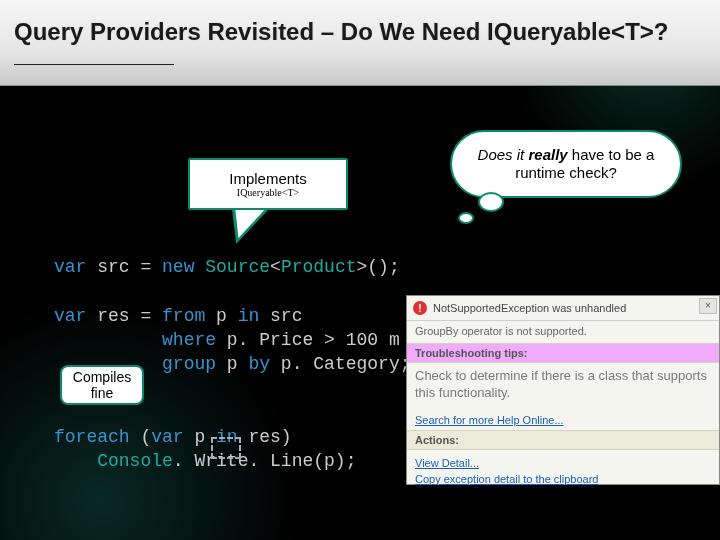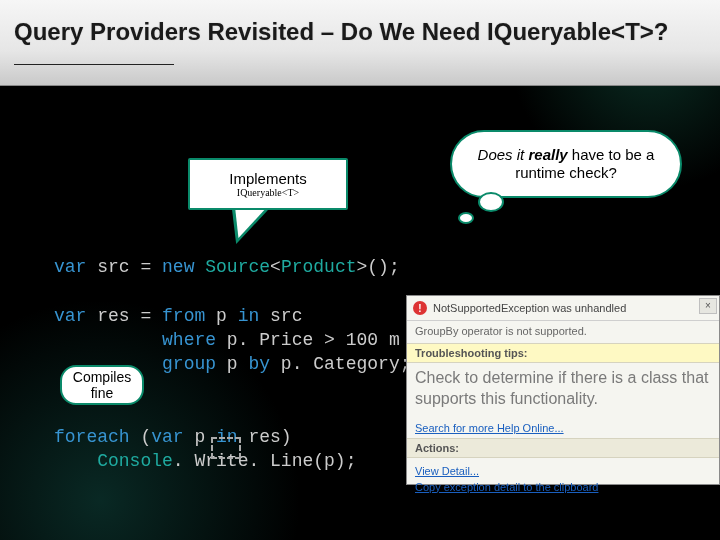--- a/index.html
+++ b/index.html
@@ -71,21 +71,21 @@
   .code {
     position:absolute; left:54px; top:255px;
     font-family: Consolas, "Courier New", monospace;
     font-size:18px; line-height:1.35; white-space:pre;
     color:#ccc;
   }
   .kw { color:#3794d1; }
   .type { color:#1faaa0; }
   .box-compiles {
     position:absolute; left:60px; top:365px;
-    width:84px; height:40px; background:#fff; border:2px solid #0a8a6a; border-radius:16px;
+    width:84px; height:40px; background:#fff; border:2px solid #0a8a6a; border-radius:8px;
     color:#000; font-size:14px; text-align:center; line-height:1.15;
     display:flex; align-items:center; justify-content:center;
   }
   .dash-box {
     position:absolute; left:211px; top:437px; width:30px; height:22px;
     border:2px dashed #aaa;
   }
   .err-popup {
     position:absolute; left:406px; top:295px; width:314px; height:190px;
     background:#f5f5f0; border:1px solid #8a8a8a; box-shadow:0 2px 6px rgba(0,0,0,0.4);
@@ -93,22 +93,22 @@
   }
   .err-head{
     display:flex; align-items:center; gap:6px; padding:5px 6px;
     border-bottom:1px solid #cfcfcf;
   }
   .err-x{
     width:14px;height:14px;border-radius:50%;background:#d33;display:inline-flex;align-items:center;justify-content:center;color:#fff;font-size:10px;font-weight:bold;
   }
   .err-title{font-weight:400;color:#444;}
   .err-close{position:absolute;right:2px;top:2px;width:18px;height:16px;background:#e6e6e0;border:1px solid #bfbfbf;color:#555;font-size:10px;text-align:center;line-height:14px;}
-  .err-tip-h{background:#fef9c3;padding:3px 8px;font-weight:700;border-top:1px solid #d6d3bf;border-bottom:1px solid #d6d3bf;color:#555;}
-  .err-tip-body{padding:5px 8px 8px;color:#7a7a7a;font-size:16px;line-height:1.3;}
+  .err-tip-h{background:#f0abfc;padding:3px 8px;font-weight:700;border-top:1px solid #d6d3bf;border-bottom:1px solid #d6d3bf;color:#555;}
+  .err-tip-body{padding:5px 8px 8px;color:#7a7a7a;font-size:13px;line-height:1.3;}
   .err-link{color:#1a5fbf;text-decoration:underline;display:block;margin:4px 8px;}
   .err-actions-h{background:#eceada;padding:3px 8px;font-weight:700;border-top:1px solid #d6d3bf;border-bottom:1px solid #d6d3bf;color:#555;}
   .err-actions-body{padding:3px 0 6px;}
 </style>
 </head>
 <body>
 
 <div class="slide">
   <div class="title-bg"></div>
   <div class="title">Query Providers Revisited – Do We Need IQueryable&lt;T&gt;?</div>

